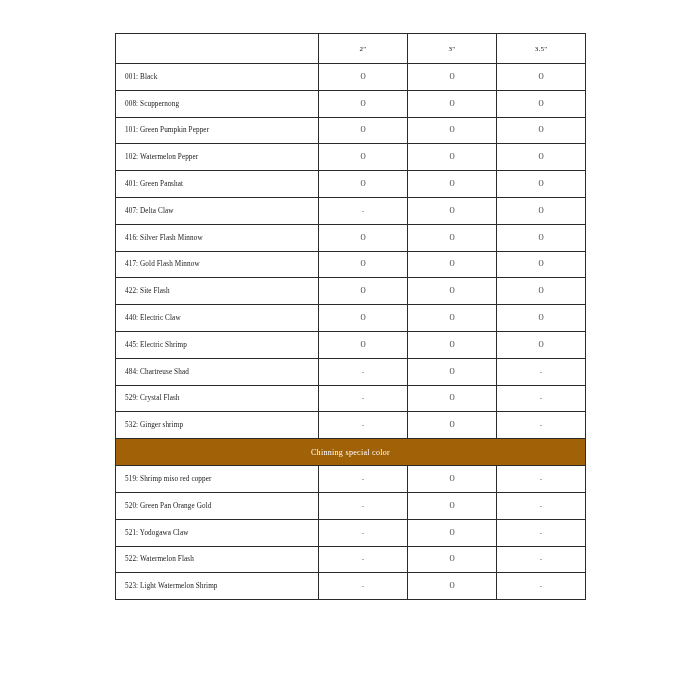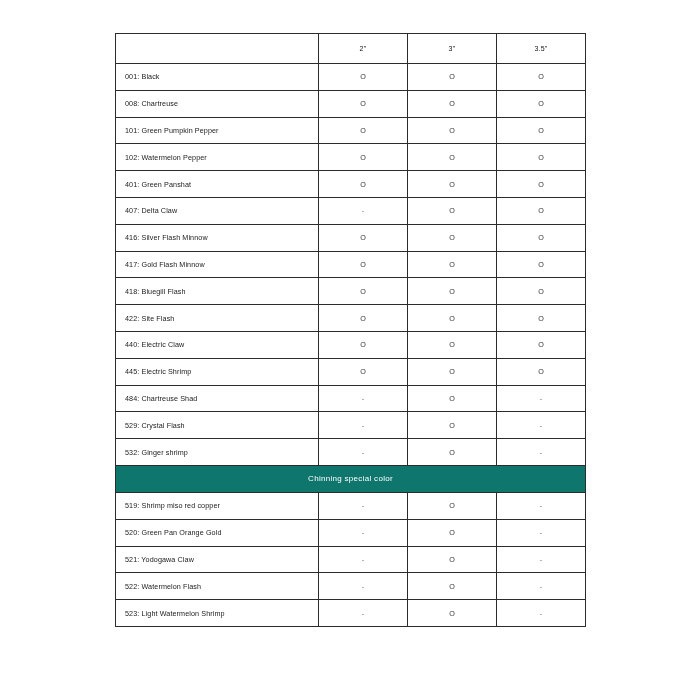--- a/index.html
+++ b/index.html
@@ -23,20 +23,21 @@
   .table-wrap {
     position: absolute;
     left: 115px;
     top: 33px;
     width: 470px;
   }
   table.spec {
     border-collapse: collapse;
     width: 470px;
     table-layout: fixed;
+    font-family: Liberation Serif, serif;
   }
   table.spec td, table.spec th {
     border: 1px solid #2b2b2b;
     padding: 0;
     font-weight: normal;
     vertical-align: middle;
   }
   col.c-name { width: 203px; }
   col.c-size { width: 89px; }
   .hdr-row td {
@@ -61,21 +62,21 @@
     text-align: center;
     font-size: 7.2px;
     color: #333;
   }
   .data-row td.mark.dash {
     font-size: 7px;
     color: #555;
   }
   .section-row td {
     height: 26px;
-    background: #0f766e;
+    background: #a16207;
     color: #ffffff;
     text-align: center;
     font-size: 8px;
     font-weight: bold;
     letter-spacing: 0.3px;
     border-left: 1px solid #000;
     border-right: 1px solid #000;
   }
 </style>
 </head>
@@ -97,21 +98,21 @@
           <td>3"</td>
           <td>3.5"</td>
         </tr>
       <tr class="data-row">
             <td class="name">001: Black</td>
             <td class="mark">O</td>
             <td class="mark">O</td>
             <td class="mark">O</td>
           </tr>
           <tr class="data-row">
-            <td class="name">008: Chartreuse</td>
+            <td class="name">008: Scuppernong</td>
             <td class="mark">O</td>
             <td class="mark">O</td>
             <td class="mark">O</td>
           </tr>
           <tr class="data-row">
             <td class="name">101: Green Pumpkin Pepper</td>
             <td class="mark">O</td>
             <td class="mark">O</td>
             <td class="mark">O</td>
           </tr>
@@ -134,26 +135,20 @@
             <td class="mark">O</td>
           </tr>
           <tr class="data-row">
             <td class="name">416: Silver Flash Minnow</td>
             <td class="mark">O</td>
             <td class="mark">O</td>
             <td class="mark">O</td>
           </tr>
           <tr class="data-row">
             <td class="name">417: Gold Flash Minnow</td>
-            <td class="mark">O</td>
-            <td class="mark">O</td>
-            <td class="mark">O</td>
-          </tr>
-          <tr class="data-row">
-            <td class="name">418: Bluegill Flash</td>
             <td class="mark">O</td>
             <td class="mark">O</td>
             <td class="mark">O</td>
           </tr>
           <tr class="data-row">
             <td class="name">422: Site Flash</td>
             <td class="mark">O</td>
             <td class="mark">O</td>
             <td class="mark">O</td>
           </tr>

